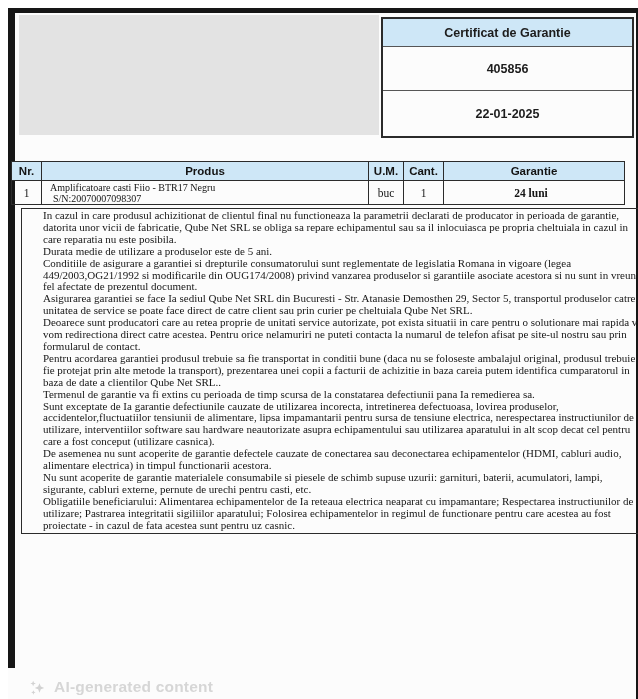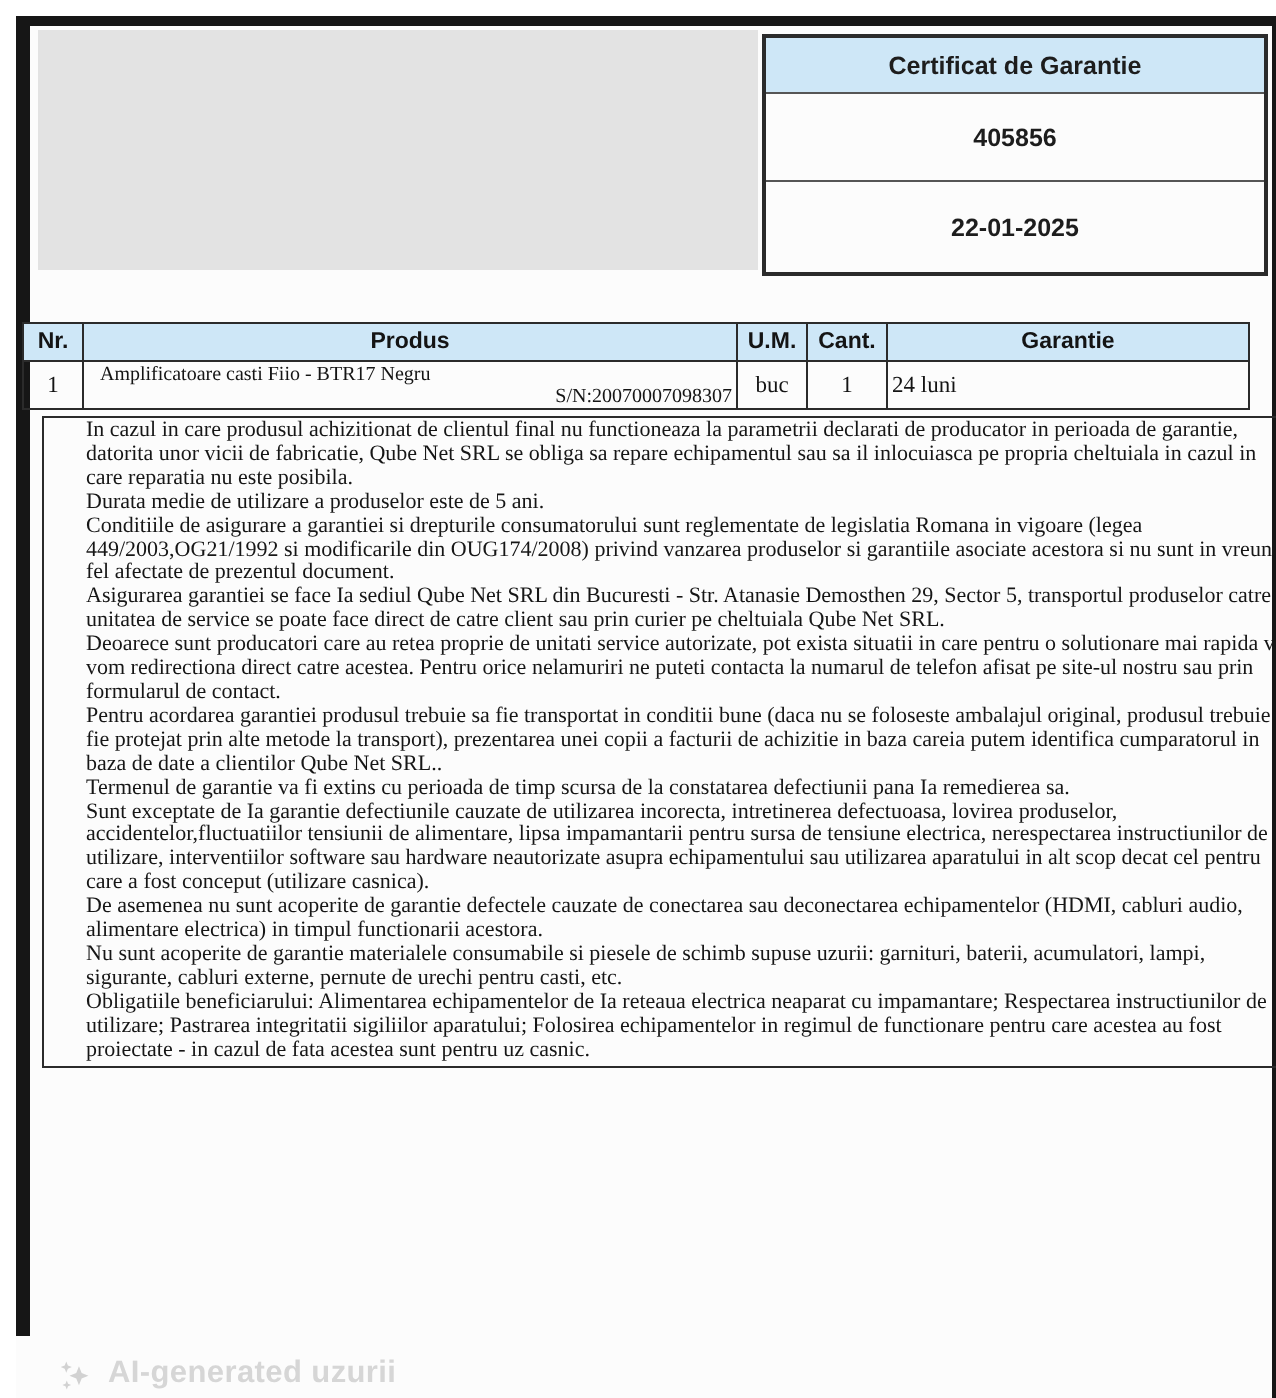--- a/index.html
+++ b/index.html
@@ -41,23 +41,23 @@
     font-family:"Liberation Sans",sans-serif;font-size:11.5px;font-weight:bold;
     height:18px;border:1px solid var(--border,#2b2b2b);padding:0 2px;
   }
   .product-table td{
     border:1px solid var(--border,#2b2b2b);height:23px;
     font-family:"Liberation Serif",serif;padding:0 2px;vertical-align:middle;
   }
   .col-nr{width:30px;} .col-produs{width:327px;} .col-um{width:35px;}
   .col-cant{width:40px;} .col-garantie{width:181px;}
   .cell-center{text-align:center;}
-  .cell-right{text-align:left;padding-right:8px !important;}
+  .cell-right{text-align:center;padding-right:8px !important;font-weight:bold;}
   .produs-cell{padding-left:8px !important;line-height:11px;font-size:10px;}
-  .produs-line2{display:block;padding-left:3px;text-align:right;}
+  .produs-line2{display:block;padding-left:3px;}
 
   .terms{
     position:absolute;left:13px;top:200px;width:605px;
     border:1.5px solid var(--border,#2b2b2b);
     padding:1px 3px 2px 21px;
     font-size:11px;line-height:11.9px;color:var(--text,#161616);
     text-align:left;
   }
   .terms-p{margin:0;}
 
@@ -153,16 +153,16 @@
     </div>
 
   <div class="watermark">
     <span class="wm-icon">
       <svg width="19" height="19" viewBox="0 0 24 24" fill="#d2d2d2" xmlns="http://www.w3.org/2000/svg">
         <path d="M14.5 6.5l1.7 4.3 4.3 1.7-4.3 1.7-1.7 4.3-1.7-4.3-4.3-1.7 4.3-1.7z"></path>
         <path d="M6.5 3.5l1 2.5 2.5 1-2.5 1-1 2.5-1-2.5-2.5-1 2.5-1z"></path>
         <path d="M6.8 15.5l.8 2 2 .8-2 .8-.8 2-.8-2-2-.8 2-.8z"></path>
       </svg>
     </span>
-    <span>AI-generated uzurii</span>
+    <span>AI-generated content</span>
   </div>
 
 </div>
 
 </body></html>

